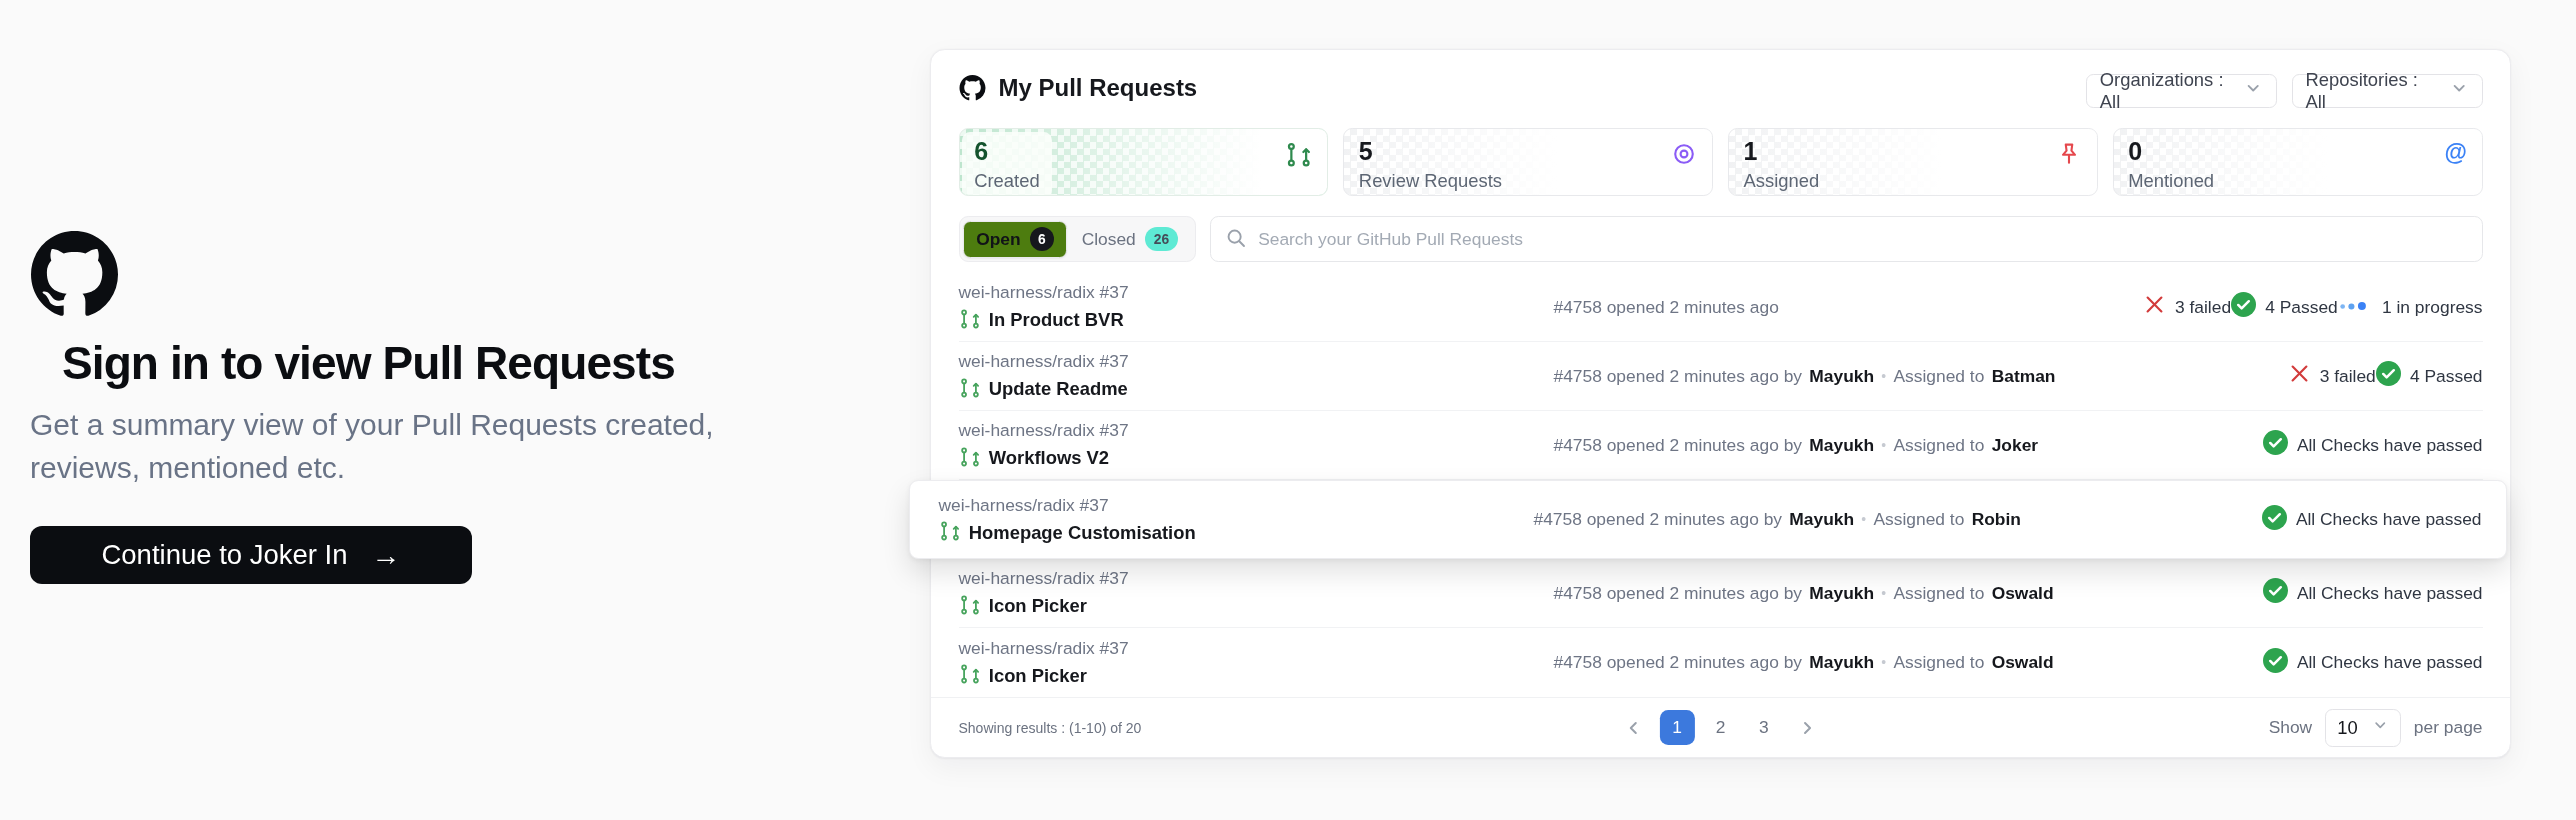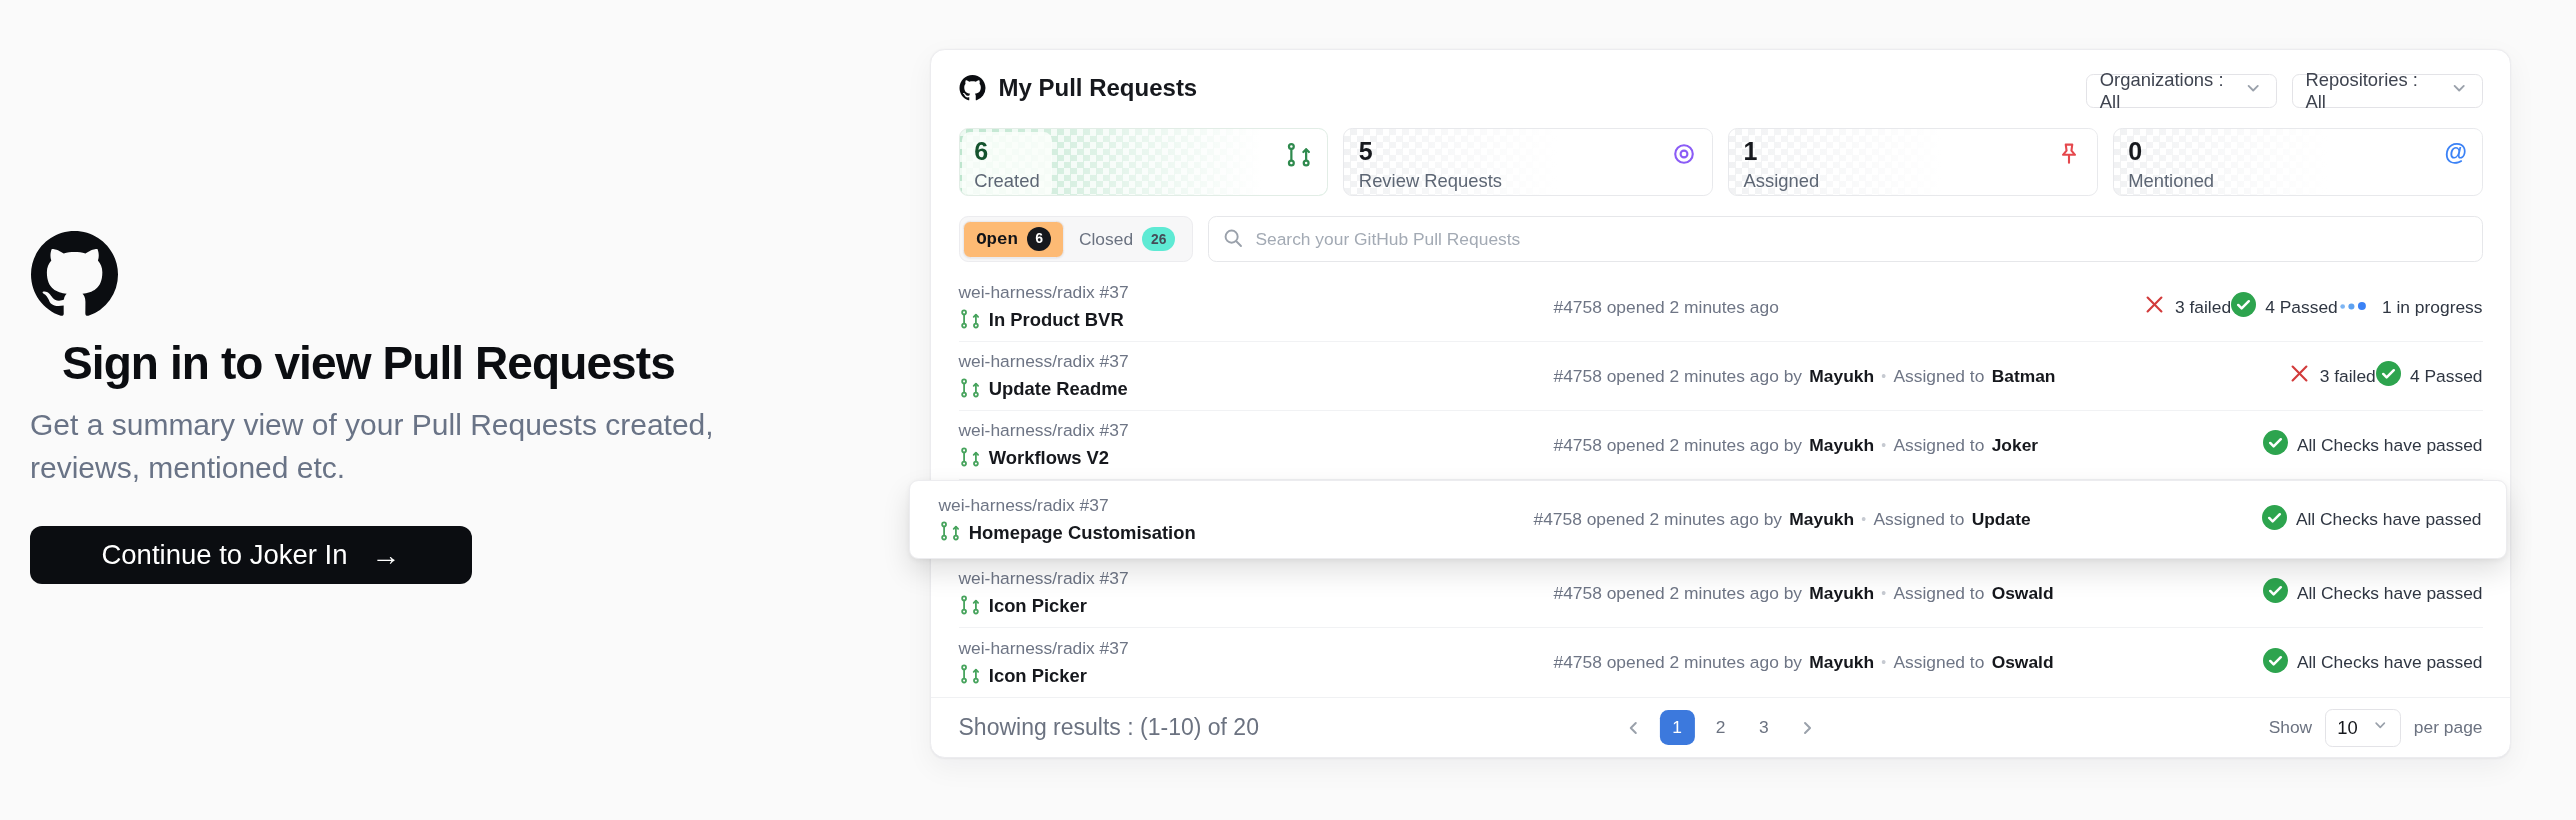--- a/index.html
+++ b/index.html
@@ -87,22 +87,22 @@
   .tabs {
     display: flex; align-items: center; gap: 1.8px; padding: 3.7px;
     background: #f7f7f8; border: 0.9px solid #ececef; border-radius: 9.2px;
   }
   .tab {
     display: flex; align-items: center; gap: 9.2px; height: 37px; padding: 0 12px;
     border-radius: 7.3px; font-size: 17.4px; color: #6b7280; cursor: pointer; white-space: nowrap;
     border: 0.9px solid transparent;
   }
   .tab--active {
-    background: #fdba74; color: #111318; font-weight: 700;
-    border-color: #eaeaee; box-shadow: 0 0.9px 1.8px rgba(0,0,0,.06); font-family: Liberation Mono, monospace;
+    background: #4d7c0f; color: #111318; font-weight: 700;
+    border-color: #eaeaee; box-shadow: 0 0.9px 1.8px rgba(0,0,0,.06);
   }
   .tab-badge--dark {
     width: 24px; height: 24px; border-radius: 50%; background: #16181d; color: #fff;
     font-size: 13.8px; font-weight: 600; display: flex; align-items: center; justify-content: center;
   }
   .tab-badge--light {
     min-width: 33px; height: 24px; border-radius: 12px; background: #5eead4; color: #454c58;
     font-size: 13.8px; font-weight: 600; display: flex; align-items: center; justify-content: center; padding: 0 8.3px;
   }
   .search {
@@ -133,21 +133,21 @@
   .pr-meta .name { color: #16181d; font-weight: 600; }
   .pr-meta .dot { color: #c6cad1; font-size: 13.8px; }
   .pr-status { display: flex; align-items: center; justify-content: flex-end; font-size: 17.4px; color: #2f3642; }
   .status-group { display: flex; align-items: center; gap: 9.2px; white-space: nowrap; }
 
   
   .panel-footer {
     position: relative; height: 72px; border-top: 0.9px solid #f0f1f3;
     display: flex; align-items: center; justify-content: space-between; padding: 0 27.5px;
   }
-  .showing { font-size: 23px; color: #6b7280; }
+  .showing { font-size: 14px; color: #6b7280; }
   .pagination {
     position: absolute; left: 50%; transform: translateX(-50%);
     display: flex; align-items: center; gap: 8.3px;
   }
   .page-btn {
     min-width: 35px; height: 35px; border-radius: 8.3px; cursor: pointer;
     display: flex; align-items: center; justify-content: center;
     font-size: 17.4px; color: #6b7280; background: transparent; border: 0; font-family: inherit;
   }
   .page-btn--active { background: #3c79dd; color: #fff; }
@@ -406,21 +406,21 @@
                 <polyline points="10.7,6.4 12.3,4.8 13.9,6.4"></polyline>
               </svg></span>
         <span class="pr-title">Homepage Customisation</span>
       </div>
     </div>
     <div class="pr-meta">
       <span>#4758 opened 2 minutes ago by</span>
       <span class="name">Mayukh</span>
       <span class="dot">•</span>
       <span>Assigned to</span>
-      <span class="name">Update</span>
+      <span class="name">Robin</span>
     </div>
     <div class="pr-status">
 
       <span class="status-group">
         <span><svg width="25" height="25" viewBox="0 0 16 16">
                 <circle cx="8" cy="8" r="8" fill="#2da44e"></circle>
                 <path d="M4.6 8.3l2.2 2.2 4.6-4.6" stroke="#fff" stroke-width="1.6" fill="none" stroke-linecap="round" stroke-linejoin="round"></path>
               </svg></span>
         <span>All Checks have passed</span>
       </span>

